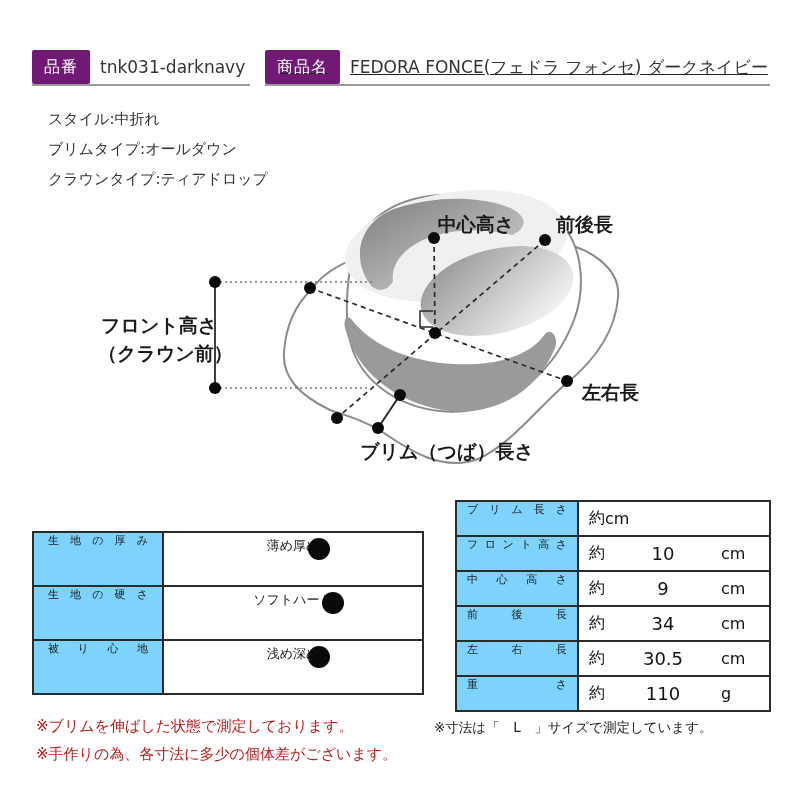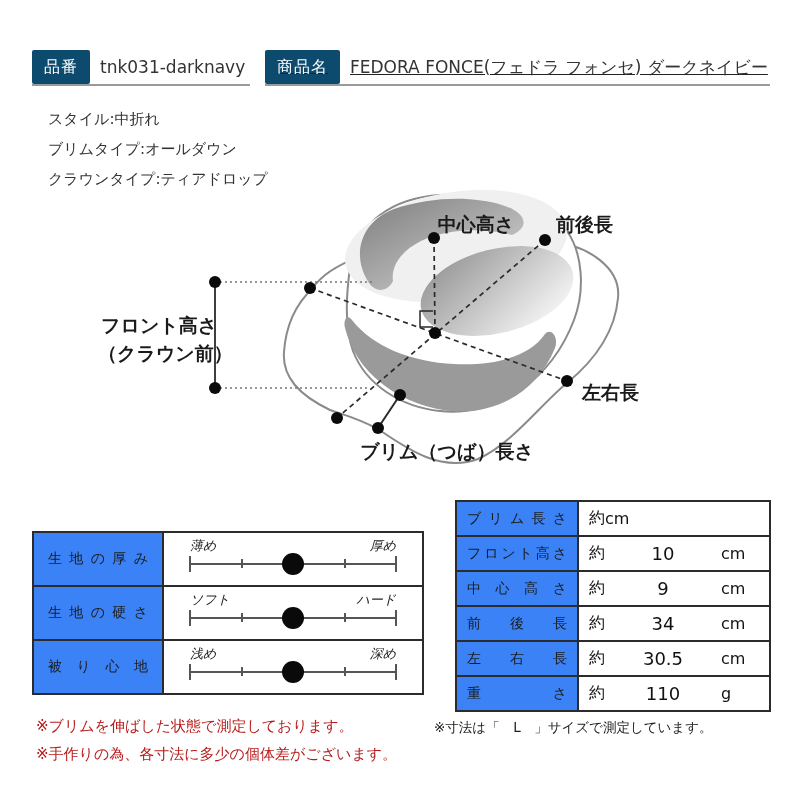--- a/index.html
+++ b/index.html
@@ -4,47 +4,47 @@
 <style>
   html,body{margin:0;padding:0;background:#fff;}
   .canvas{position:relative;width:800px;height:800px;background:#fff;overflow:hidden;
           font-family:"DejaVu Sans","Liberation Sans",sans-serif;color:#222;}
 
   
   .hgroup{position:absolute;top:50px;height:36px;display:flex;align-items:center;
           border-bottom:2px solid #9a9a9a;box-sizing:border-box;}
   .hgroup1{left:32px;width:218px;}
   .hgroup2{left:265px;width:505px;text-decoration:underline;}
-  .hbox{background:#0c4a6e;color:#fff;font-size:16px;height:34px;display:flex;align-items:center;
+  .hbox{background:#701a75;color:#fff;font-size:16px;height:34px;display:flex;align-items:center;
         justify-content:center;padding:0 12px;border-radius:2px;flex:0 0 auto;letter-spacing:1px;}
   .hval{font-size:17px;color:#333;margin-left:10px;white-space:nowrap;text-align:center;}
 
   
   .specs{position:absolute;left:48px;top:104px;font-size:15px;color:#333;}
   .specs div{height:30px;line-height:30px;}
 
   
   .diagram{position:absolute;left:90px;top:188px;}
   .dia-label{font-size:19px;font-weight:600;fill:#1a1a1a;}
 
   
   .spec-table{position:absolute;border:2px solid #2b2b2b;box-sizing:border-box;background:#fff;}
   .trow{display:flex;border-top:2px solid #2b2b2b;}
   .trow:first-child{border-top:none;}
-  .tlabel{background:#3b82f6;border-right:2px solid #2b2b2b;box-sizing:border-box;
-          display:flex;align-items:center;font-size:14px;color:#1c1c1c;
+  .tlabel{background:#7dd3fc;border-right:2px solid #2b2b2b;box-sizing:border-box;
+          display:flex;font-size:11px;color:#1c1c1c;
           padding:0 14px;}
   .jlabel{display:block;width:100%;text-align:justify;text-align-last:justify;}
 
   
   .ftable{left:32px;top:531px;width:392px;}
   .ftable .trow{height:52px;}
   .ftable .tlabel{width:130px;flex:0 0 130px;}
-  .fcontent{flex:1;display:flex;flex-direction:column;justify-content:center;
-            padding:4px 26px 15px 26px;box-sizing:border-box;font-style:italic;}
+  .fcontent{flex:1;display:flex;flex-direction:row;justify-content:center;
+            padding:4px 26px 15px 26px;box-sizing:border-box;}
   .fminmax{display:flex;justify-content:space-between;font-size:13px;color:#222;margin-bottom:2px;}
   .slider{position:relative;height:24px;}
   .slider .track{position:absolute;left:0;right:0;top:50%;height:2px;margin-top:-1px;background:#555;}
   .slider .tick{position:absolute;top:50%;width:2px;height:9px;margin-top:-4.5px;margin-left:-1px;background:#555;}
   .slider .tick.end{height:16px;margin-top:-8px;}
   .slider .dot{position:absolute;top:50%;width:22px;height:22px;margin:-11px 0 0 -11px;
                border-radius:50%;background:#0a0a0a;}
 
   
   .stable{left:455px;top:500px;width:316px;}

